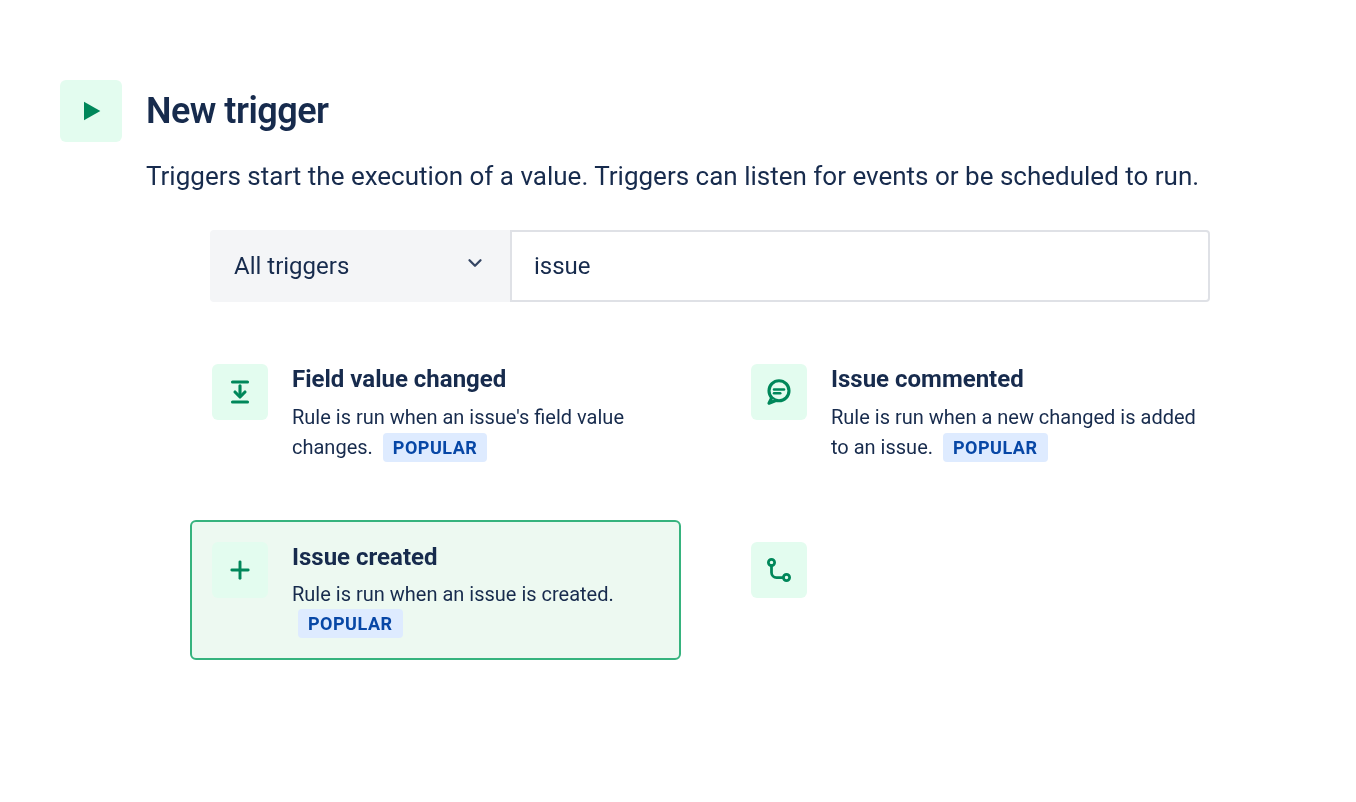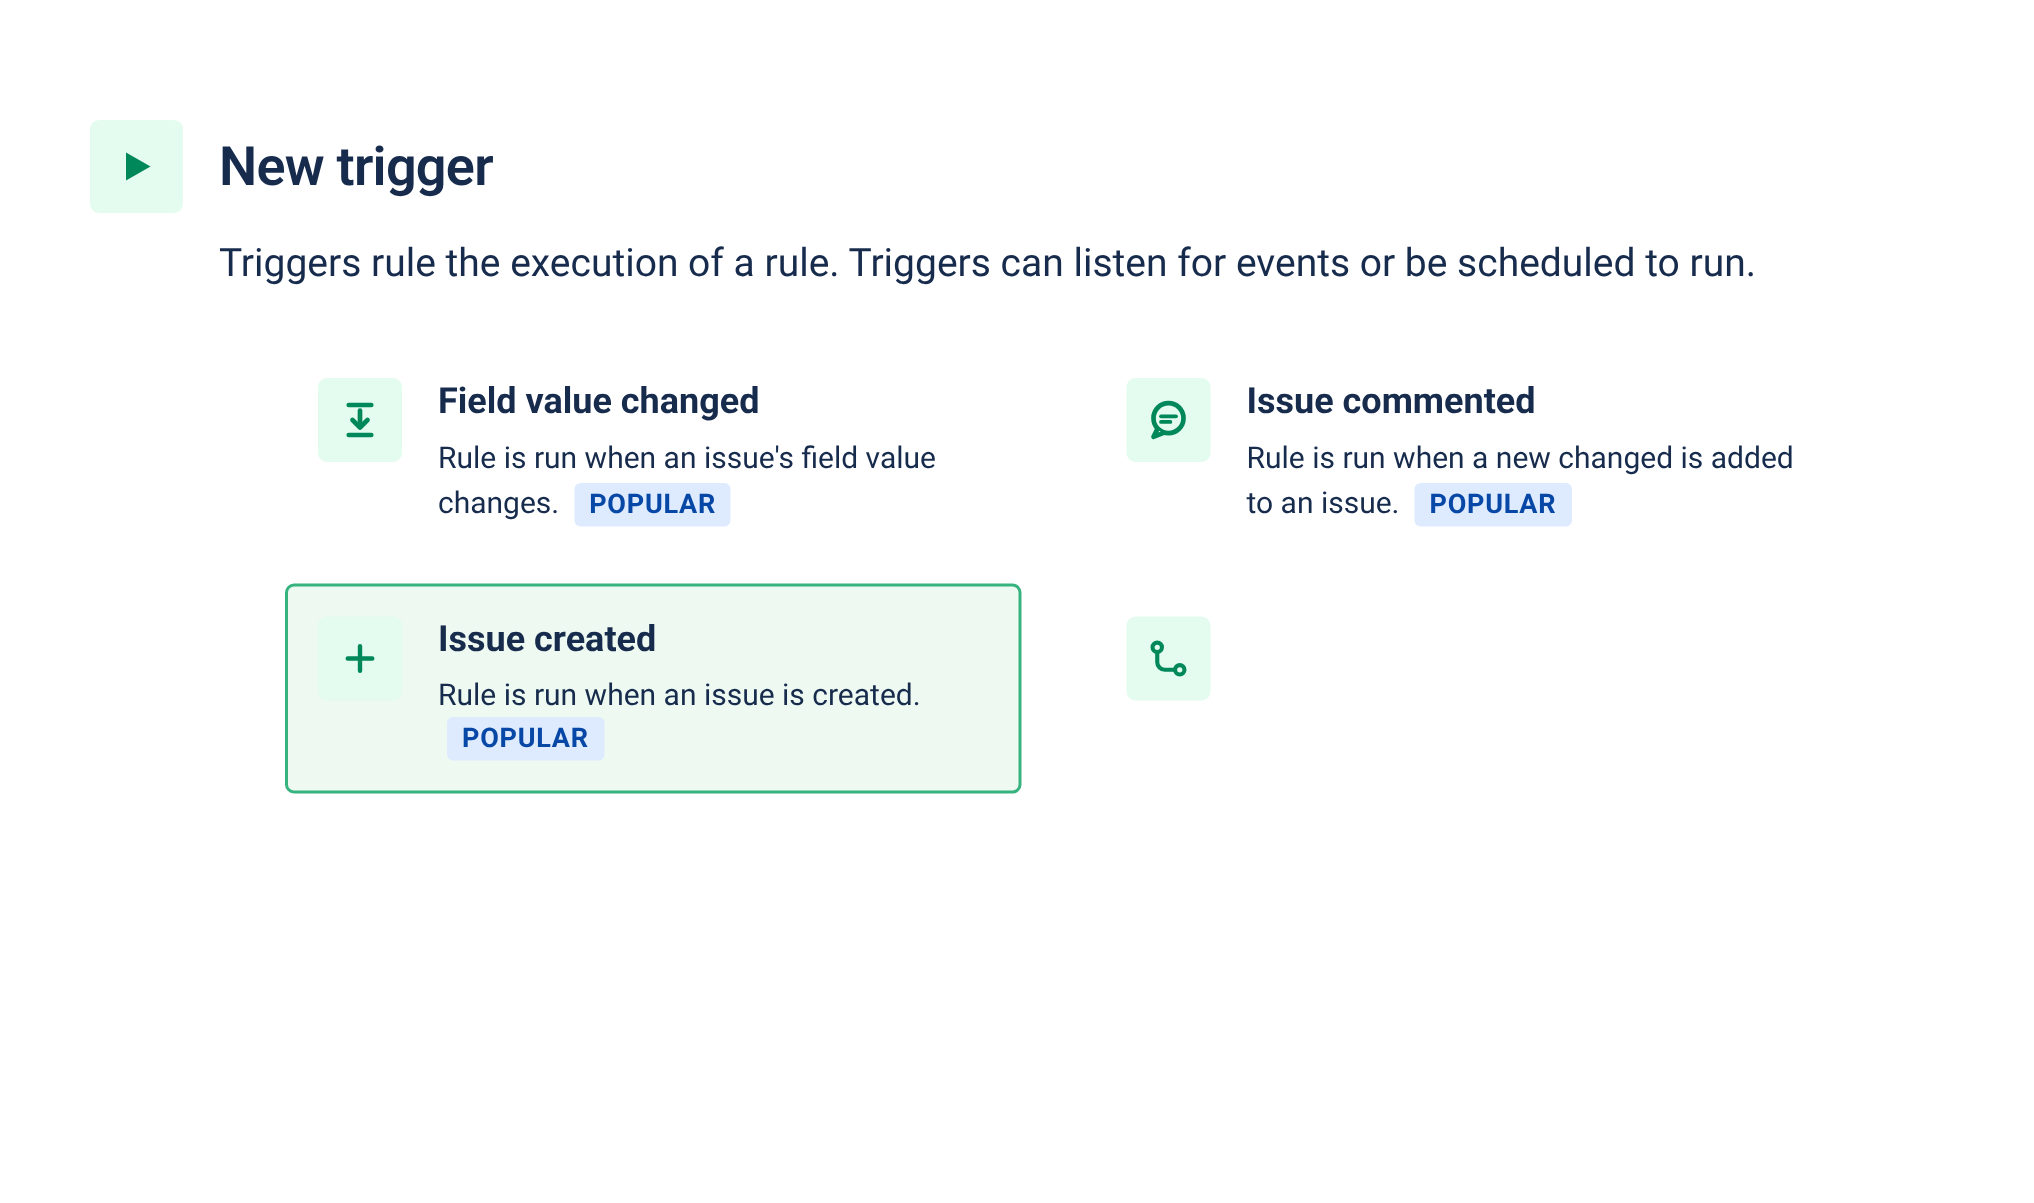--- a/index.html
+++ b/index.html
@@ -77,21 +77,21 @@
   }
   .section-title {
     font-size: 32px;
     font-weight: 600;
     color: #172B4D;
     margin: 0 0 28px 130px;
   }
   .cards-grid {
     display: grid;
     grid-template-columns: 1fr 1fr;
-    gap: 16px 48px;
+    gap: 36px 48px;
     margin-left: 130px;
     max-width: 1120px;
   }
   .card {
     display: flex;
     align-items: flex-start;
     gap: 24px;
     padding: 20px;
     border-radius: 6px;
     border: 2px solid transparent;
@@ -145,22 +145,33 @@
 
   <div class="header-row">
     <div class="play-icon-box">
       <svg width="28" height="28" viewBox="0 0 24 24" fill="none">
         <path d="M6 4l14 8-14 8V4z" fill="#00875A"></path>
       </svg>
     </div>
     <h1 class="page-title">New trigger</h1>
   </div>
 
-  <p class="description">Triggers rule the execution of a rule. Triggers can listen for events or be scheduled to run.</p>
-
+  <p class="description">Triggers start the execution of a value. Triggers can listen for events or be scheduled to run.</p>
+
+  <div class="controls-row">
+    <div class="dropdown">
+      <span class="dropdown-label">All triggers</span>
+      <span class="chevron-down">
+        <svg width="22" height="22" viewBox="0 0 24 24" fill="none">
+          <path d="M6 9l6 6 6-6" stroke="#344563" stroke-width="2.5" stroke-linecap="round" stroke-linejoin="round"></path>
+        </svg>
+      </span>
+    </div>
+    <input class="search-input" type="text" value="issue" style="">
+  </div>
 
 
   <div class="cards-grid">
 
     <div class="card">
       <div class="card-icon">
         <svg width="30" height="30" viewBox="0 0 24 24" fill="none">
           <line x1="6" y1="4" x2="18" y2="4" stroke="#00875A" stroke-width="2.5" stroke-linecap="round"></line>
           <line x1="12" y1="7" x2="12" y2="15" stroke="#00875A" stroke-width="2.5" stroke-linecap="round"></line>
           <path d="M8 12l4 4 4-4" stroke="#00875A" stroke-width="2.5" stroke-linecap="round" stroke-linejoin="round"></path>

